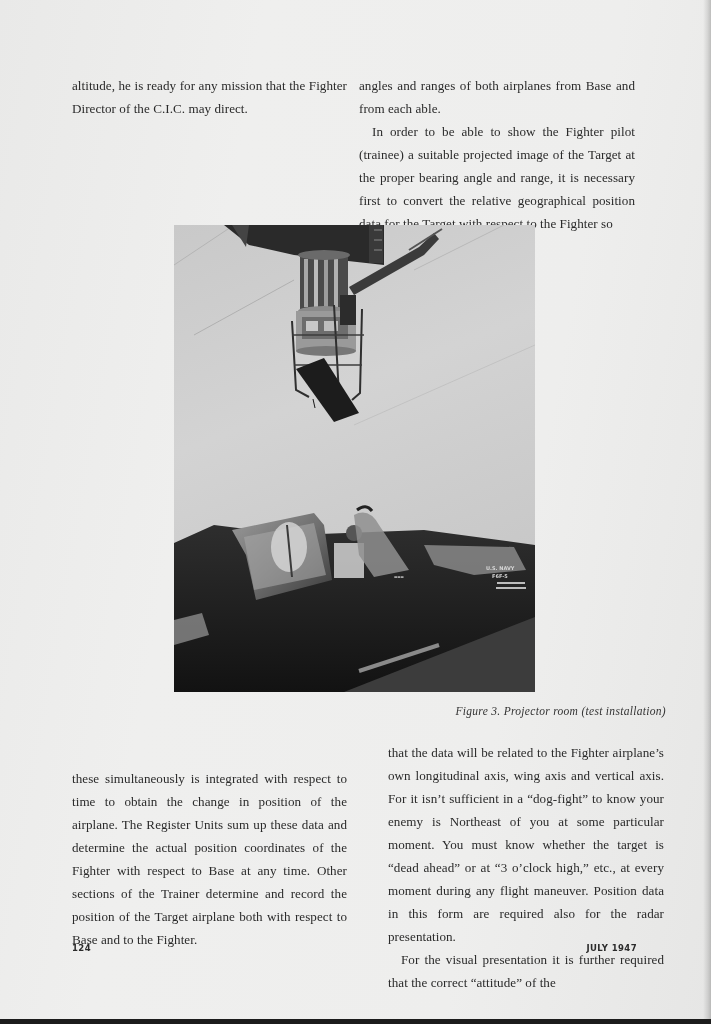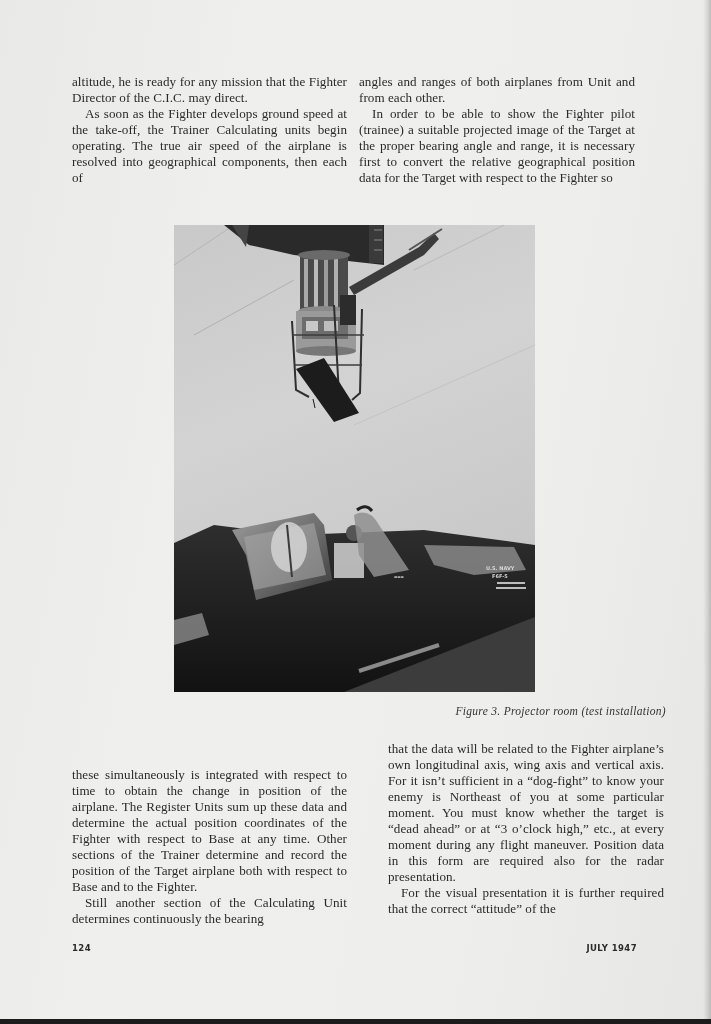--- a/index.html
+++ b/index.html
@@ -29,21 +29,21 @@
     }
     .bottom-strip {
       position: absolute;
       left: 0; bottom: 0;
       width: 711px; height: 5px;
       background: #1c1c1c;
     }
     .col {
       position: absolute;
       font-size: 13.1px;
-      line-height: 16px;
+      line-height: 23px;
       text-align: justify;
       letter-spacing: 0.05px;
       font-family: "Liberation Serif", "DejaVu Serif", serif;
     }
     .col p {
       margin: 0;
       text-indent: 0;
     }
     .col p.indent {
       text-indent: 13px;
@@ -86,25 +86,24 @@
     .footer-page { left: 72px; text-align: right; }
     .footer-date { right: 74px; }
   </style>
 </head>
 <body>
 
 <div class="page">
 
   <div class="col col-tl">
     <p>altitude, he is ready for any mission that the Fighter Director of the C.I.C. may direct.</p>
-    <p class="indent">As soon as the Fighter develops ground speed at the take-off, the Trainer Calculating units begin operating. The true air speed of the airplane is resolved into geographical components, then each of</p>
   </div>
 
   <div class="col col-tr">
-    <p>angles and ranges of both airplanes from Unit and from each other.</p>
+    <p>angles and ranges of both airplanes from Base and from each able.</p>
     <p class="indent">In order to be able to show the Fighter pilot (trainee) a suitable projected image of the Target at the proper bearing angle and range, it is necessary first to convert the relative geographical position data for the Target with respect to the Fighter so</p>
   </div>
 
   <div class="figure" aria-label="Photograph of an overhead projector apparatus suspended from a domed ceiling above the cockpit of a dark Navy fighter airplane">
     <svg width="361" height="467" viewBox="0 0 361 467">
       <defs>
         <linearGradient id="domeGrad" x1="0" y1="0" x2="0.3" y2="1">
           <stop offset="0" stop-color="#c9c9c9"></stop>
           <stop offset="0.45" stop-color="#d3d3d3"></stop>
           <stop offset="1" stop-color="#c6c6c6"></stop>
@@ -189,21 +188,20 @@
         <rect x="323" y="357" width="28" height="2" fill="#bdbdbd"></rect>
         <rect x="322" y="362" width="30" height="2" fill="#bdbdbd"></rect>
       </g>
     </svg>
   </div>
 
   <div class="caption">Figure 3.  Projector room (test installation)</div>
 
   <div class="col col-bl">
     <p>these simultaneously is integrated with respect to time to obtain the change in position of the airplane. The Register Units sum up these data and determine the actual position coordinates of the Fighter with respect to Base at any time. Other sections of the Trainer determine and record the position of the Target airplane both with respect to Base and to the Fighter.</p>
-    <p class="indent">Still another section of the Calculating Unit determines continuously the bearing</p>
   </div>
 
   <div class="col col-br">
     <p>that the data will be related to the Fighter airplane’s own longitudinal axis, wing axis and vertical axis. For it isn’t sufficient in a “dog-fight” to know your enemy is Northeast of you at some particular moment. You must know whether the target is “dead ahead” or at “3 o’clock high,” etc., at every moment during any flight maneuver. Position data in this form are required also for the radar presentation.</p>
     <p class="indent">For the visual presentation it is further required that the correct “attitude” of the</p>
   </div>
 
   <div class="footer-page">124</div>
   <div class="footer-date">JULY 1947</div>
 

